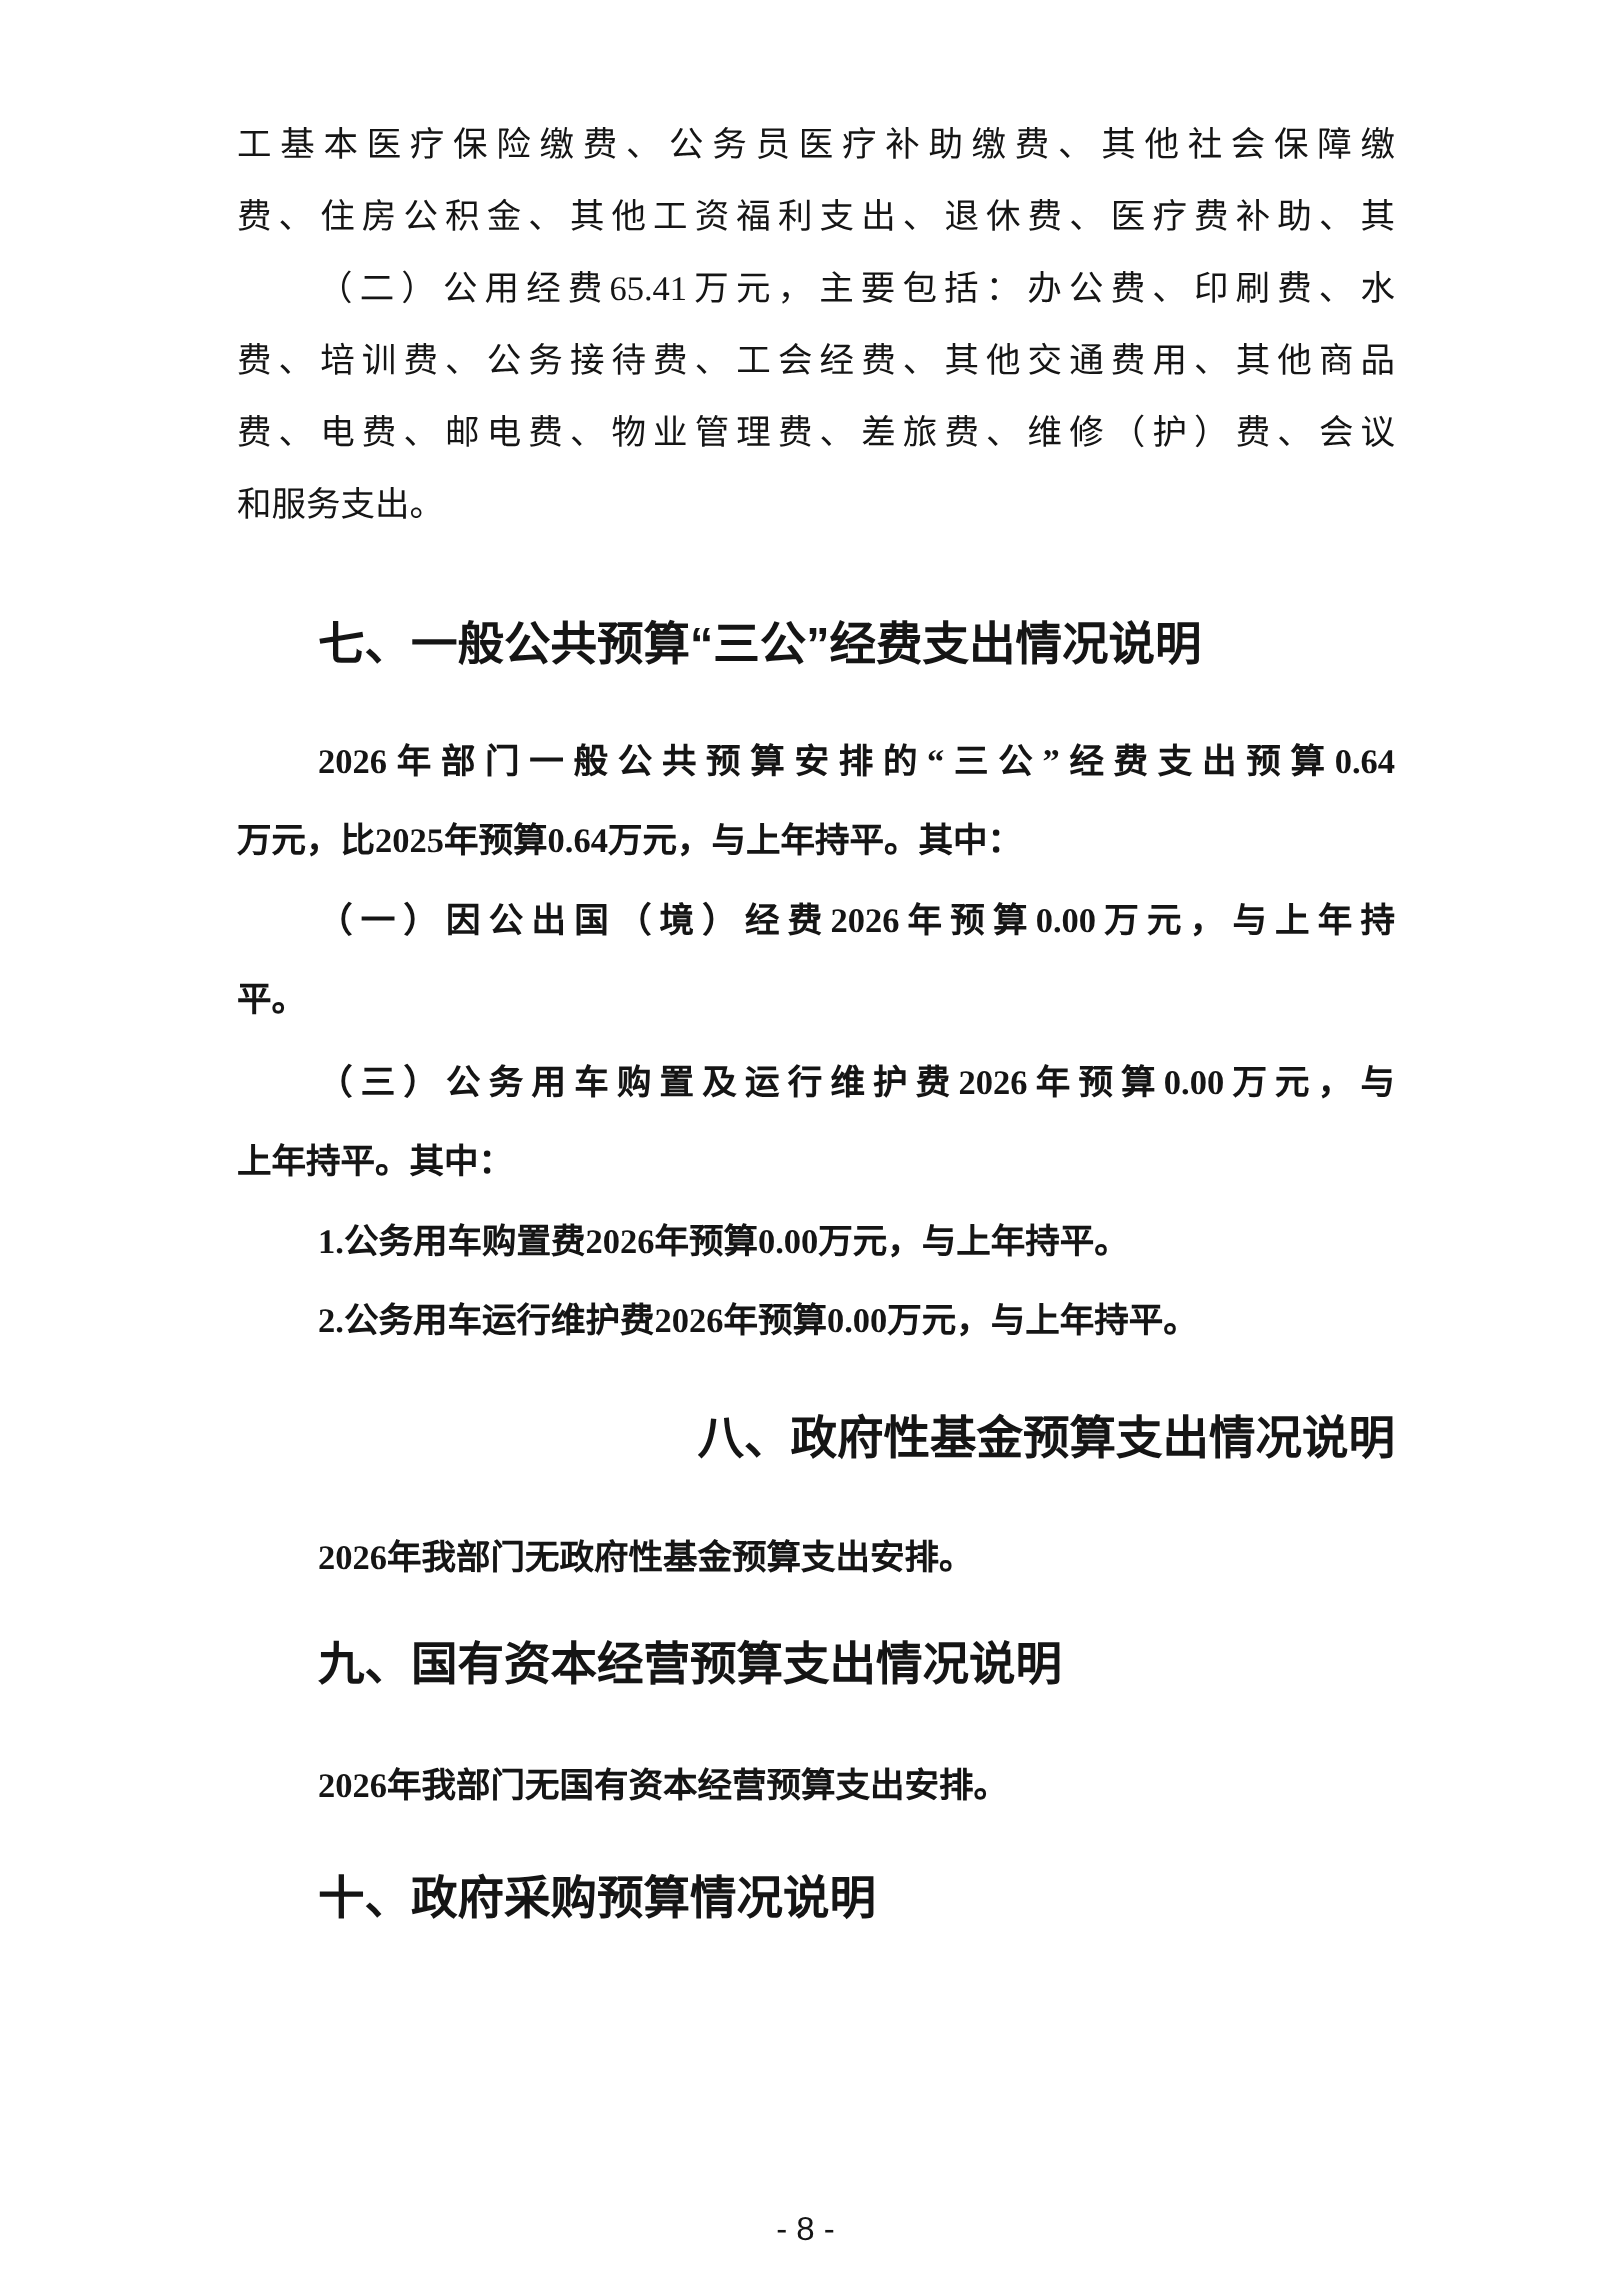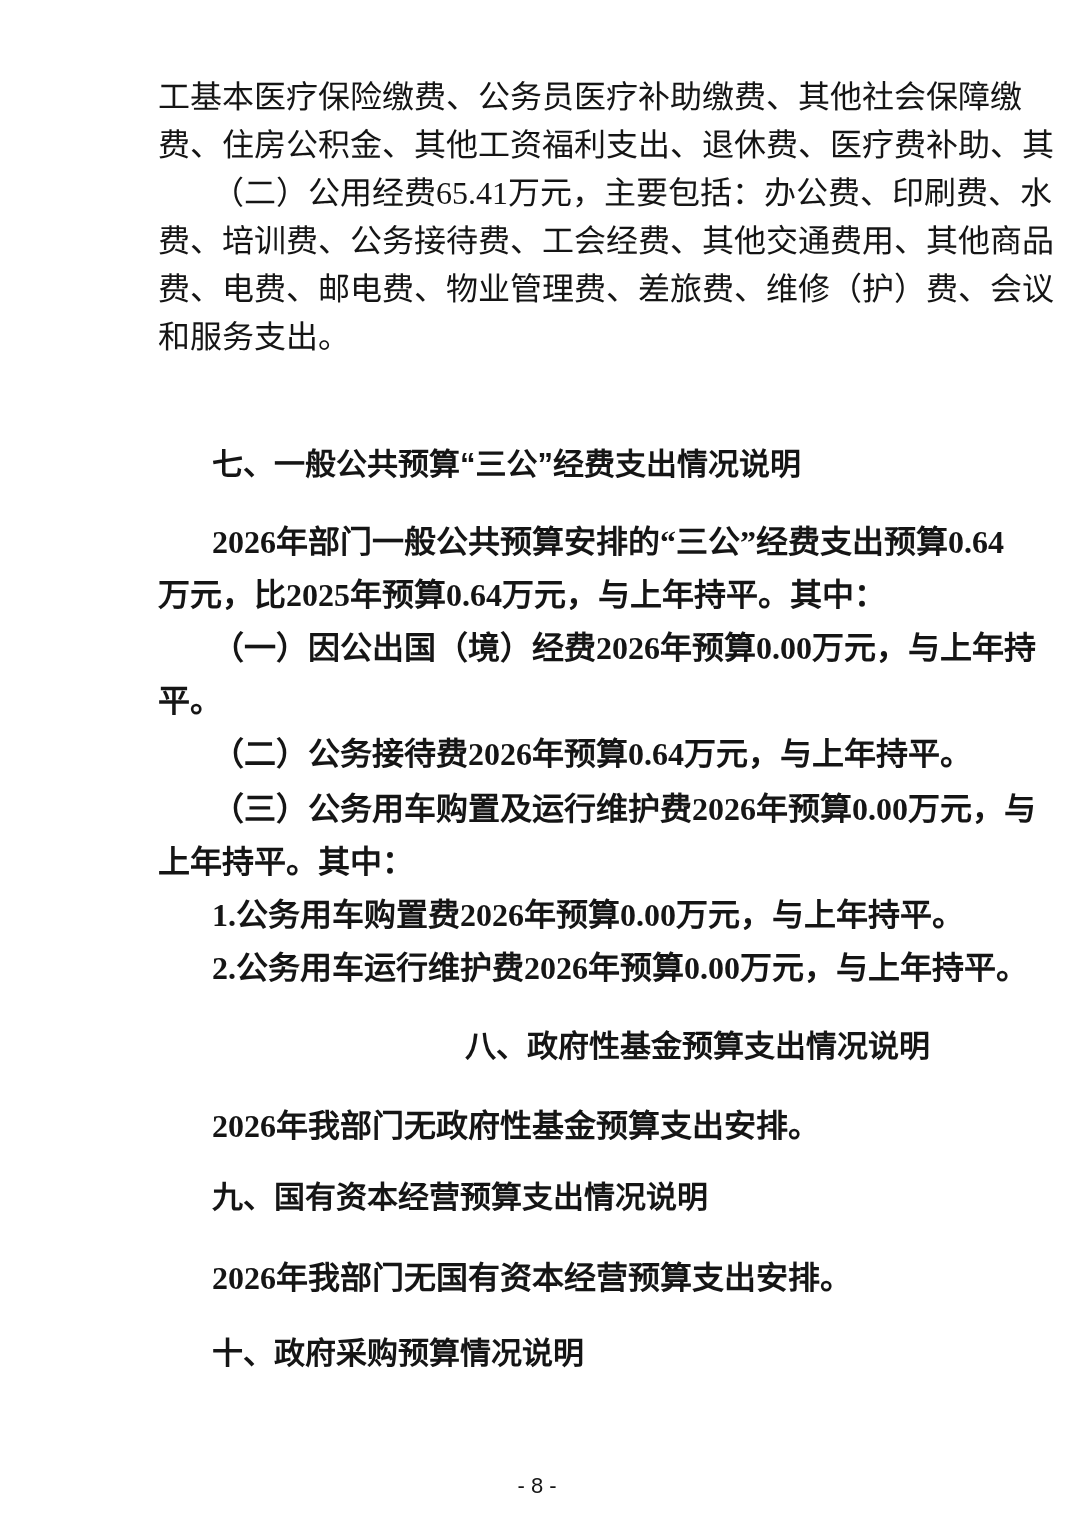--- a/index.html
+++ b/index.html
@@ -12,42 +12,42 @@
     font-family: "Liberation Serif", "DejaVu Serif", serif;
     color: #151515;
     overflow: hidden;
   }
   .content {
     position: absolute;
     left: 158px;
     top: 73px;
     width: 772px;
   }
-  .para { font-size: 32px; }
+  .para { font-size: 23px; }
   .para.lh48 .line { line-height: 48px; }
   .para.lh53 .line { line-height: 53px; font-weight: bold; }
   .line {
     white-space: nowrap;
     text-align: left;
   }
   .line.fill {
     text-align: justify;
     text-align-last: justify;
     text-justify: inter-character;
   }
   .line.indent { padding-left: 54px; }
   .heading {
     font-family: "Liberation Sans", "DejaVu Sans", sans-serif;
     font-weight: bold;
     font-size: 31px;
     line-height: 44px;
     padding-left: 54px;
     white-space: nowrap;
   }
-  #b2  { margin-top: 82px; }
+  #b2  { margin-top: 47px; }
   #b3  { margin-top: 29px; }
   #b6  { margin-top: 2px; }
   #b9  { margin-top: 30px; text-align: right; }
   #b10 { margin-top: 31px; }
   #b11 { margin-top: 23px; }
   #b12 { margin-top: 32px; }
   #b13 { margin-top: 27px; }
   .page-number {
     position: absolute;
     left: 0;
@@ -83,23 +83,20 @@
     <div class="para lh53" id="b3">
       <div class="line fill indent">2026年部门一般公共预算安排的“三公”经费支出预算0.64</div>
       <div class="line">万元，比2025年预算0.64万元，与上年持平。其中：</div>
     </div>
 
     <div class="para lh53" id="b4">
       <div class="line fill indent">（一）因公出国（境）经费2026年预算0.00万元，与上年持</div>
       <div class="line">平。</div>
     </div>
 
-    <div class="para lh53" id="b5">
-      <div class="line indent">（二）公务接待费2026年预算0.64万元，与上年持平。</div>
-    </div>
 
     <div class="para lh53" id="b6">
       <div class="line fill indent">（三）公务用车购置及运行维护费2026年预算0.00万元，与</div>
       <div class="line">上年持平。其中：</div>
     </div>
 
     <div class="para lh53" id="b7">
       <div class="line indent">1.公务用车购置费2026年预算0.00万元，与上年持平。</div>
     </div>
 

